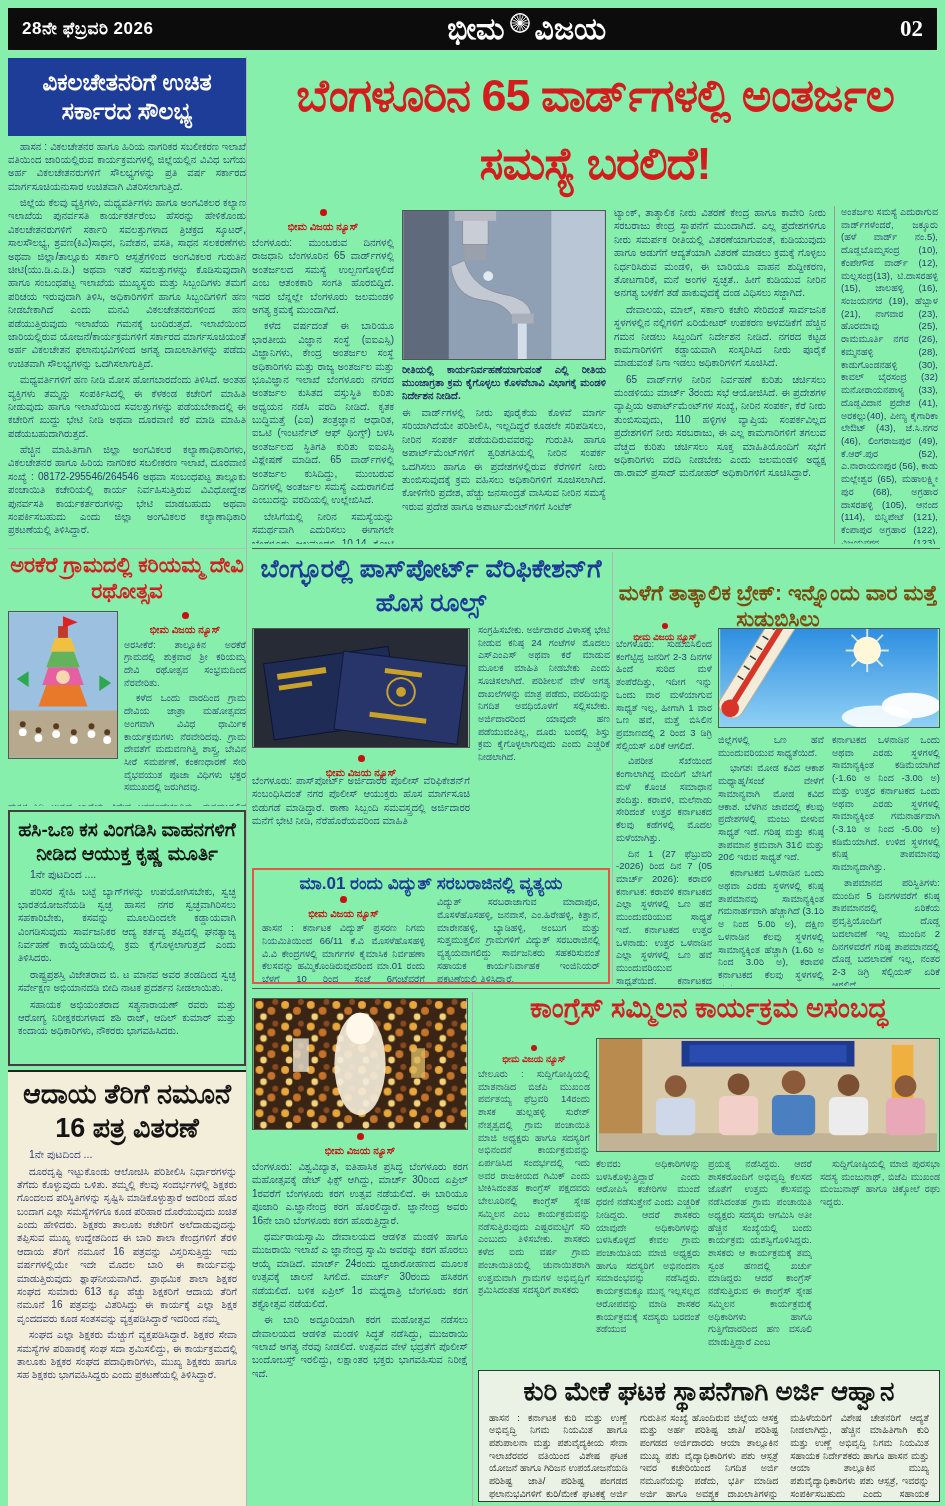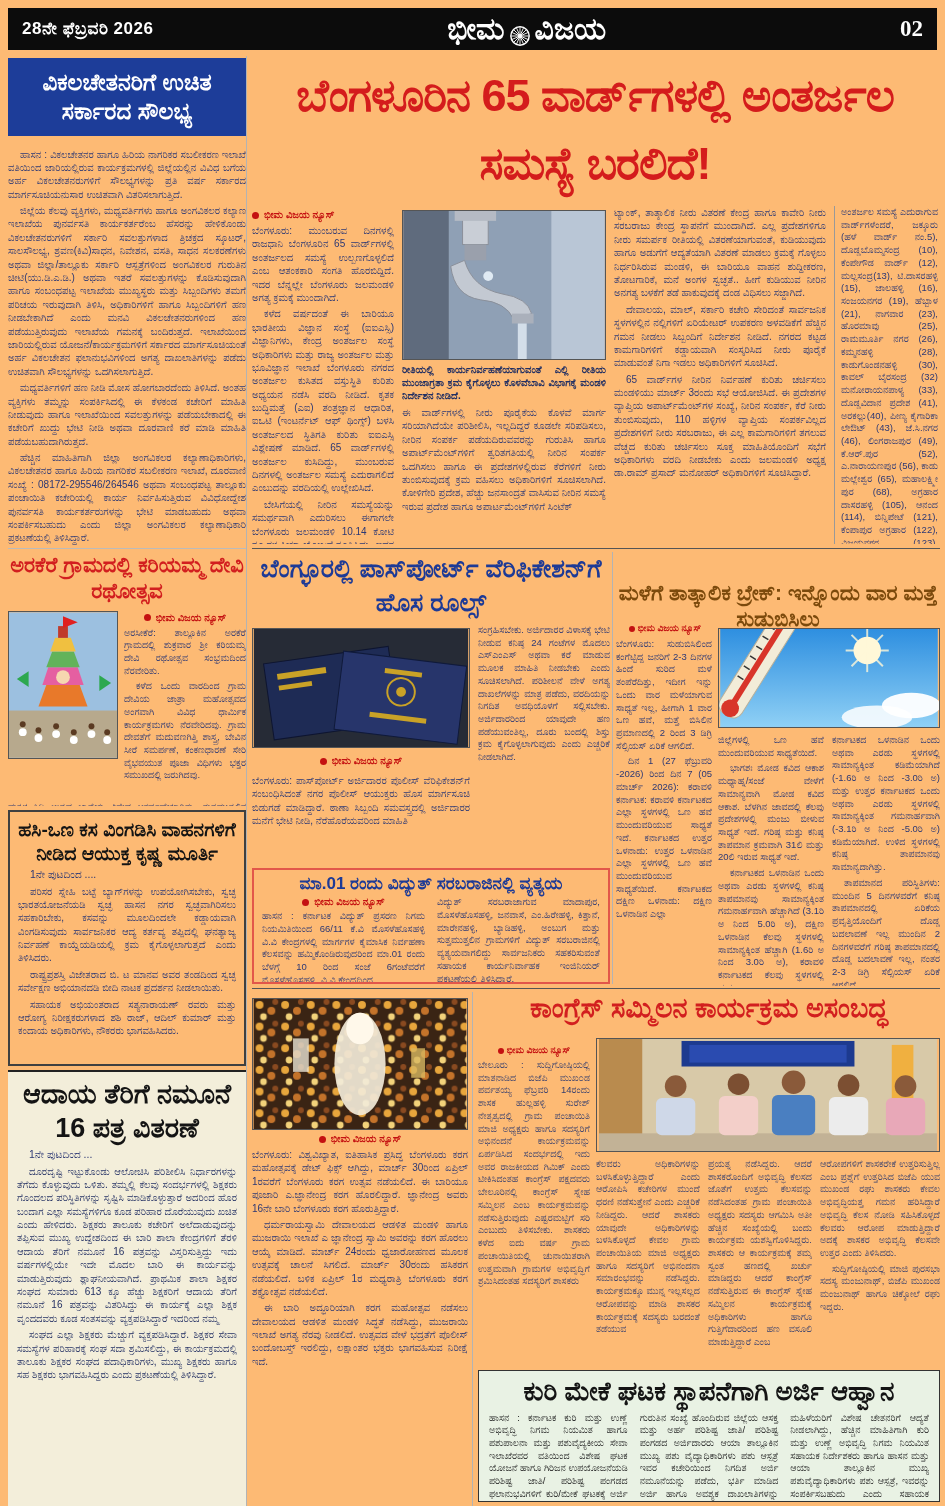--- a/index.html
+++ b/index.html
@@ -1,31 +1,31 @@
 <!DOCTYPE html>
 <html><head>
 <meta charset="utf-8">
 <style>
   html,body{margin:0;padding:0;background:#e8e8e8;}
-  #page{position:relative;width:945px;height:1506px;background:#fdba74;overflow:hidden;
+  #page{position:relative;width:945px;height:1506px;background:#86efac;overflow:hidden;
         font-family:"Liberation Sans","DejaVu Sans",sans-serif;}
   
   #masthead{position:absolute;left:8px;top:8px;width:929px;height:42px;background:#0c0c0c;
             display:flex;align-items:center;justify-content:space-between;padding:0 14px;box-sizing:border-box;color:#fff;}
   #masthead .date{font-size:17px;font-weight:bold;letter-spacing:.5px;}
-  #masthead .title{display:flex;align-items:flex-end;gap:4px;font-size:30px;font-weight:800;}
+  #masthead .title{display:flex;align-items:flex-start;gap:4px;font-size:30px;font-weight:800;}
   #masthead .pageno{font-family:"Liberation Serif","DejaVu Serif",serif;font-size:23px;font-weight:bold;}
   .chakra{width:22px;height:22px;}
   
   .art{position:absolute;box-sizing:border-box;overflow:hidden;}
   .hl{font-weight:800;text-align:center;line-height:1.25;}
   .body{font-size:10px;line-height:1.34;text-align:justify;color:#2c3874;}
   .body p{margin:0 0 3px;text-indent:12px;}
   .body p.noindent{text-indent:0;}
-  .byline{display:flex;align-items:center;justify-content:center;gap:5px;color:#c41111;font-weight:bold;font-size:10px;margin:3px 0;}
+  .byline{display:flex;align-items:center;justify-content:center;gap:5px;color:#c41111;font-weight:bold;font-size:10px;margin:3px 0;flex-direction:column;}
   .byline .dot{width:7px;height:7px;border-radius:50%;background:#c41111;flex:0 0 auto;}
   .abs{position:absolute;box-sizing:border-box;overflow:hidden;}
   .imgbox{display:block;border:1px solid #555;box-sizing:border-box;}
   .vrule{position:absolute;width:1px;background:#b3b3b3;}
   .hrule{position:absolute;height:1px;background:#555;}
   
   .hl-blueband{background:#1d3d99;color:#ffffff;font-size:23px;padding:10px 6px;}
   .hl-main{color:#d41c1c;font-size:45px;line-height:1.5;letter-spacing:-1px;}
   .hl-red{color:#d21f1f;font-size:21px;}
   .hl-black{color:#141414;font-size:19px;}
@@ -71,21 +71,21 @@
 
   <div class="vrule" style="left:246px;top:56px;height:1450px;"></div>
   <div class="vrule" style="left:612px;top:552px;height:432px;"></div>
   <div class="vrule" style="left:472px;top:992px;height:514px;"></div>
   <div class="hrule" style="left:252px;top:548px;width:688px;"></div>
   <div class="hrule" style="left:252px;top:988px;width:688px;"></div>
   <div class="hrule" style="left:8px;top:548px;width:238px;background:#bbb;"></div>
 
   <div class="art" style="left:8px;top:58px;width:238px;height:488px;">
     <div class="hl hl-blueband">ವಿಕಲಚೇತನರಿಗೆ ಉಚಿತ ಸರ್ಕಾರದ ಸೌಲಭ್ಯ</div>
-    <div class="body" style="margin-top:12px;">
+    <div class="body" style="margin-top:4px;">
       <p>ಹಾಸನ : ವಿಕಲಚೇತನರ ಹಾಗೂ ಹಿರಿಯ ನಾಗರಿಕರ ಸಬಲೀಕರಣ ಇಲಾಖೆ ವತಿಯಿಂದ ಜಾರಿಯಲ್ಲಿರುವ ಕಾರ್ಯಕ್ರಮಗಳಲ್ಲಿ ಜಿಲ್ಲೆಯಲ್ಲಿನ ವಿವಿಧ ಬಗೆಯ ಅರ್ಹ ವಿಕಲಚೇತನರುಗಳಿಗೆ ಸೌಲಭ್ಯಗಳನ್ನು ಪ್ರತಿ ವರ್ಷ ಸರ್ಕಾರದ ಮಾರ್ಗಸೂಚಿಯನುಸಾರ ಉಚಿತವಾಗಿ ವಿತರಿಸಲಾಗುತ್ತಿದೆ.</p>
       <p>ಜಿಲ್ಲೆಯ ಕೆಲವು ವ್ಯಕ್ತಿಗಳು, ಮಧ್ಯವರ್ತಿಗಳು ಹಾಗೂ ಅಂಗವಿಕಲರ ಕಲ್ಯಾಣ ಇಲಾಖೆಯ ಪುನರ್ವಸತಿ ಕಾರ್ಯಕರ್ತರೆಂಬ ಹೆಸರನ್ನು ಹೇಳಿಕೊಂಡು ವಿಕಲಚೇತನರುಗಳಿಗೆ ಸರ್ಕಾರಿ ಸವಲತ್ತುಗಳಾದ ತ್ರಿಚಕ್ರದ ಸ್ಕೂಟರ್, ಸಾಲಸೌಲಭ್ಯ, ಶ್ರವಣ(ಕಿವಿ)ಸಾಧನ, ನಿವೇಶನ, ವಸತಿ, ಸಾಧನ ಸಲಕರಣೆಗಳು ಅಥವಾ ಜಿಲ್ಲಾ/ತಾಲ್ಲೂಕು ಸರ್ಕಾರಿ ಆಸ್ಪತ್ರೆಗಳಿಂದ ಅಂಗವಿಕಲರ ಗುರುತಿನ ಚೀಟಿ(ಯು.ಡಿ.ಎ.ಡಿ.) ಅಥವಾ ಇತರೆ ಸವಲತ್ತುಗಳನ್ನು ಕೊಡಿಸುವುದಾಗಿ ಹಾಗೂ ಸಂಬಂಧಪಟ್ಟ ಇಲಾಖೆಯ ಮುಖ್ಯಸ್ಥರು ಮತ್ತು ಸಿಬ್ಬಂದಿಗಳು ತಮಗೆ ಪರಿಚಯ ಇರುವುದಾಗಿ ತಿಳಿಸಿ, ಅಧಿಕಾರಿಗಳಿಗೆ ಹಾಗೂ ಸಿಬ್ಬಂದಿಗಳಿಗೆ ಹಣ ನೀಡಬೇಕಾಗಿದೆ ಎಂದು ಮನವಿ ವಿಕಲಚೇತನರುಗಳಿಂದ ಹಣ ಪಡೆಯುತ್ತಿರುವುದು ಇಲಾಖೆಯ ಗಮನಕ್ಕೆ ಬಂದಿರುತ್ತದೆ. ಇಲಾಖೆಯಿಂದ ಜಾರಿಯಲ್ಲಿರುವ ಯೋಜನೆ/ಕಾರ್ಯಕ್ರಮಗಳಿಗೆ ಸರ್ಕಾರದ ಮಾರ್ಗಸೂಚಿಯಂತೆ ಅರ್ಹ ವಿಕಲಚೇತನ ಫಲಾನುಭವಿಗಳಿಂದ ಅಗತ್ಯ ದಾಖಲಾತಿಗಳನ್ನು ಪಡೆದು ಉಚಿತವಾಗಿ ಸೌಲಭ್ಯಗಳನ್ನು ಒದಗಿಸಲಾಗುತ್ತಿದೆ.</p>
       <p>ಮಧ್ಯವರ್ತಿಗಳಿಗೆ ಹಣ ನೀಡಿ ಮೋಸ ಹೋಗಬಾರದೆಂದು ತಿಳಿಸಿದೆ. ಅಂತಹ ವ್ಯಕ್ತಿಗಳು ತಮ್ಮನ್ನು ಸಂಪರ್ಕಿಸಿದಲ್ಲಿ ಈ ಕೆಳಕಂಡ ಕಚೇರಿಗೆ ಮಾಹಿತಿ ನೀಡುವುದು ಹಾಗೂ ಇಲಾಖೆಯಿಂದ ಸವಲತ್ತುಗಳನ್ನು ಪಡೆಯಬೇಕಾದಲ್ಲಿ ಈ ಕಚೇರಿಗೆ ಖುದ್ದು ಭೇಟಿ ನೀಡಿ ಅಥವಾ ದೂರವಾಣಿ ಕರೆ ಮಾಡಿ ಮಾಹಿತಿ ಪಡೆಯಬಹುದಾಗಿರುತ್ತದೆ.</p>
       <p>ಹೆಚ್ಚಿನ ಮಾಹಿತಿಗಾಗಿ ಜಿಲ್ಲಾ ಅಂಗವಿಕಲರ ಕಲ್ಯಾಣಾಧಿಕಾರಿಗಳು, ವಿಕಲಚೇತನರ ಹಾಗೂ ಹಿರಿಯ ನಾಗರಿಕರ ಸಬಲೀಕರಣ ಇಲಾಖೆ, ದೂರವಾಣಿ ಸಂಖ್ಯೆ : 08172-295546/264546 ಅಥವಾ ಸಂಬಂಧಪಟ್ಟ ತಾಲ್ಲೂಕು ಪಂಚಾಯಿತಿ ಕಚೇರಿಯಲ್ಲಿ ಕಾರ್ಯ ನಿರ್ವಹಿಸುತ್ತಿರುವ ವಿವಿಧೋದ್ದೇಶ ಪುನರ್ವಸತಿ ಕಾರ್ಯಕರ್ತರುಗಳನ್ನು ಭೇಟಿ ಮಾಡಬಹುದು ಅಥವಾ ಸಂಪರ್ಕಿಸಬಹುದು ಎಂದು ಜಿಲ್ಲಾ ಅಂಗವಿಕಲರ ಕಲ್ಯಾಣಾಧಿಕಾರಿ ಪ್ರಕಟಣೆಯಲ್ಲಿ ತಿಳಿಸಿದ್ದಾರೆ.</p>
     </div>
   </div>
 
   <div class="art" style="left:8px;top:552px;width:238px;height:254px;">
     <div class="hl hl-red">ಅರಕೆರೆ ಗ್ರಾಮದಲ್ಲಿ ಕರಿಯಮ್ಮ ದೇವಿ ರಥೋತ್ಸವ</div>
     <div style="position:relative;margin-top:4px;height:192px;">
@@ -274,20 +274,21 @@
             <line x1="20" y1="12" x2="27" y2="12"></line>
             <line x1="20" y1="24" x2="27" y2="24"></line>
           <line x1="20" y1="36" x2="27" y2="36"></line>
             <line x1="20" y1="48" x2="27" y2="48"></line>
             <line x1="20" y1="60" x2="27" y2="60"></line>
         </g>
       </g>
     </svg>
     <div class="abs body" style="left:0;top:86px;width:96px;height:348px;font-size:9.5px;">
       <p class="noindent">ಬೆಂಗಳೂರು: ಸುಡುಬಿಸಿಲಿಂದ ಕಂಗೆಟ್ಟಿದ್ದ ಜನರಿಗೆ 2-3 ದಿನಗಳ ಹಿಂದೆ ಸುರಿದ ಮಳೆ ತಂಪೆರೆದಿತ್ತು, ಇದೀಗ ಇನ್ನು ಒಂದು ವಾರ ಮಳೆಯಾಗುವ ಸಾಧ್ಯತೆ ಇಲ್ಲ, ಹೀಗಾಗಿ 1 ವಾರ ಒಣ ಹವೆ, ಮತ್ತೆ ಬಿಸಿಲಿನ ಪ್ರಮಾಣದಲ್ಲಿ 2 ರಿಂದ 3 ಡಿಗ್ರಿ ಸೆಲ್ಸಿಯಸ್ ಏರಿಕೆ ಆಗಲಿದೆ.</p>
+      <p>ವಿಪರೀತ ಸೆಖೆಯಿಂದ ಕಂಗಾಲಾಗಿದ್ದ ಮಂದಿಗೆ ಬೇಸಿಗೆ ಮಳೆ ಕೊಂಚ ಸಮಾಧಾನ ತಂದಿತ್ತು. ಕರಾವಳಿ, ಮಲೆನಾಡು ಸೇರಿದಂತೆ ಉತ್ತರ ಕರ್ನಾಟಕದ ಕೆಲವು ಕಡೆಗಳಲ್ಲಿ ಮೊದಲ ಮಳೆಯಾಗಿತ್ತು.</p>
       <p>ದಿನ 1 (27 ಫೆಬ್ರುವರಿ -2026) ರಿಂದ ದಿನ 7 (05 ಮಾರ್ಚ್ 2026): ಕರಾವಳಿ ಕರ್ನಾಟಕ: ಕರಾವಳಿ ಕರ್ನಾಟಕದ ಎಲ್ಲಾ ಸ್ಥಳಗಳಲ್ಲಿ ಒಣ ಹವೆ ಮುಂದುವರಿಯುವ ಸಾಧ್ಯತೆ ಇದೆ. ಕರ್ನಾಟಕದ ಉತ್ತರ ಒಳನಾಡು: ಉತ್ತರ ಒಳನಾಡಿನ ಎಲ್ಲಾ ಸ್ಥಳಗಳಲ್ಲಿ ಒಣ ಹವೆ ಮುಂದುವರಿಯುವ ಸಾಧ್ಯತೆಯಿದೆ. ಕರ್ನಾಟಕದ ದಕ್ಷಿಣ ಒಳನಾಡು: ದಕ್ಷಿಣ ಒಳನಾಡಿನ ಎಲ್ಲಾ</p>
     </div>
     <div class="abs body" style="left:102px;top:182px;width:106px;height:252px;font-size:9.5px;">
       <p class="noindent">ಜಿಲ್ಲೆಗಳಲ್ಲಿ ಒಣ ಹವೆ ಮುಂದುವರಿಯುವ ಸಾಧ್ಯತೆಯಿದೆ.</p>
       <p>ಭಾಗಶಃ ಮೋಡ ಕವಿದ ಆಕಾಶ ಮಧ್ಯಾಹ್ನ/ಸಂಜೆ ವೇಳೆಗೆ ಸಾಮಾನ್ಯವಾಗಿ ಮೋಡ ಕವಿದ ಆಕಾಶ. ಬೆಳಗಿನ ಜಾವದಲ್ಲಿ ಕೆಲವು ಪ್ರದೇಶಗಳಲ್ಲಿ ಮಂಜು ಬೀಳುವ ಸಾಧ್ಯತೆ ಇದೆ. ಗರಿಷ್ಠ ಮತ್ತು ಕನಿಷ್ಠ ತಾಪಮಾನ ಕ್ರಮವಾಗಿ 31ಲಿ ಮತ್ತು 20ಲಿ ಇರುವ ಸಾಧ್ಯತೆ ಇದೆ.</p>
       <p>ಕರ್ನಾಟಕದ ಒಳನಾಡಿನ ಒಂದು ಅಥವಾ ಎರಡು ಸ್ಥಳಗಳಲ್ಲಿ ಕನಿಷ್ಠ ತಾಪಮಾನವು ಸಾಮಾನ್ಯಕ್ಕಿಂತ ಗಮನಾರ್ಹವಾಗಿ ಹೆಚ್ಚಾಗಿದೆ (3.1ರಿ ಅ ನಿಂದ 5.0ರಿ ಅ), ದಕ್ಷಿಣ ಒಳನಾಡಿನ ಕೆಲವು ಸ್ಥಳಗಳಲ್ಲಿ ಸಾಮಾನ್ಯಕ್ಕಿಂತ ಹೆಚ್ಚಾಗಿ (1.6ರಿ ಅ ನಿಂದ 3.0ರಿ ಅ), ಕರಾವಳಿ ಕರ್ನಾಟಕದ ಕೆಲವು ಸ್ಥಳಗಳಲ್ಲಿ ಮತ್ತು</p>
     </div>
     <div class="abs body" style="left:216px;top:182px;width:108px;height:252px;font-size:9.5px;">
       <p class="noindent">ಕರ್ನಾಟಕದ ಒಳನಾಡಿನ ಒಂದು ಅಥವಾ ಎರಡು ಸ್ಥಳಗಳಲ್ಲಿ ಸಾಮಾನ್ಯಕ್ಕಿಂತ ಕಡಿಮೆಯಾಗಿದೆ (-1.6ರಿ ಅ ನಿಂದ -3.0ರಿ ಅ) ಮತ್ತು ಉತ್ತರ ಕರ್ನಾಟಕದ ಒಂದು ಅಥವಾ ಎರಡು ಸ್ಥಳಗಳಲ್ಲಿ ಸಾಮಾನ್ಯಕ್ಕಿಂತ ಗಮನಾರ್ಹವಾಗಿ (-3.1ರಿ ಅ ನಿಂದ -5.0ರಿ ಅ) ಕಡಿಮೆಯಾಗಿದೆ. ಉಳಿದ ಸ್ಥಳಗಳಲ್ಲಿ ಕನಿಷ್ಠ ತಾಪಮಾನವು ಸಾಮಾನ್ಯದಾಗಿತ್ತು.</p>
       <p>ತಾಪಮಾನದ ಪರಿಸ್ಥಿತಿಗಳು: ಮುಂದಿನ 5 ದಿನಗಳವರೆಗೆ ಕನಿಷ್ಠ ತಾಪಮಾನದಲ್ಲಿ ಏರಿಕೆಯ ಪ್ರವೃತ್ತಿಯೊಂದಿಗೆ ದೊಡ್ಡ ಬದಲಾವಣೆ ಇಲ್ಲ ಮುಂದಿನ 2 ದಿನಗಳವರೆಗೆ ಗರಿಷ್ಠ ತಾಪಮಾನದಲ್ಲಿ ದೊಡ್ಡ ಬದಲಾವಣೆ ಇಲ್ಲ, ನಂತರ 2-3 ಡಿಗ್ರಿ ಸೆಲ್ಸಿಯಸ್ ಏರಿಕೆ ಆಗಲಿದೆ.</p>
@@ -353,21 +354,20 @@
           <rect x="292" y="60" width="40" height="38" rx="6" fill="#e8a8b8"></rect>
       </g>
     </svg>
     <div class="abs body" style="left:118px;top:166px;width:104px;height:206px;font-size:9.5px;color:#38406e;">
       <p class="noindent">ಕೆಲವರು ಅಧಿಕಾರಿಗಳನ್ನು ಬಳಸಿಕೊಳ್ಳುತ್ತಿದ್ದಾರೆ ಎಂದು ಆರೋಪಿಸಿ ಕಚೇರಿಗಳ ಮುಂದೆ ಧರಣಿ ನಡೆಸುತ್ತೇನೆ ಎಂದು ಎಚ್ಚರಿಕೆ ನೀಡಿದ್ದರು. ಆದರೆ ಶಾಸಕರು ಯಾವುದೇ ಅಧಿಕಾರಿಗಳನ್ನು ಬಳಸಿಕೊಳ್ಳದೆ ಕೇವಲ ಗ್ರಾಮ ಪಂಚಾಯಿತಿಯ ಮಾಜಿ ಅಧ್ಯಕ್ಷರು ಹಾಗೂ ಸದಸ್ಯರಿಗೆ ಅಭಿನಂದನಾ ಸಮಾರಂಭವನ್ನು ನಡೆಸಿದ್ದರು. ಕಾರ್ಯಕ್ರಮಕ್ಕೂ ಮುನ್ನ ಇಲ್ಲಸಲ್ಲದ ಆರೋಪವನ್ನು ಮಾಡಿ ಶಾಸಕರ ಕಾರ್ಯಕ್ರಮಕ್ಕೆ ಸದಸ್ಯರು ಬರದಂತೆ ತಡೆಯುವ</p>
     </div>
     <div class="abs body" style="left:230px;top:166px;width:104px;height:206px;font-size:9.5px;color:#38406e;">
       <p class="noindent">ಪ್ರಯತ್ನ ನಡೆಸಿದ್ದರು. ಆದರೆ ಶಾಸಕರೊಂದಿಗೆ ಅಭಿವೃದ್ಧಿ ಕೆಲಸದ ಜೊತೆಗೆ ಉತ್ತಮ ಕೆಲಸವನ್ನು ನಡೆಸಿದಂತಹ ಗ್ರಾಮ ಪಂಚಾಯಿತಿ ಅಧ್ಯಕ್ಷರು ಸದಸ್ಯರು ಆಗಮಿಸಿ ಅತೀ ಹೆಚ್ಚಿನ ಸಂಖ್ಯೆಯಲ್ಲಿ ಬಂದು ಕಾರ್ಯಕ್ರಮ ಯಶಸ್ವಿಗೊಳಿಸಿದ್ದರು. ಶಾಸಕರು ಆ ಕಾರ್ಯಕ್ರಮಕ್ಕೆ ತಮ್ಮ ಸ್ವಂತ ಹಣದಲ್ಲಿ ಖರ್ಚು ಮಾಡಿದ್ದರು ಆದರೆ ಕಾಂಗ್ರೆಸ್ ನಡೆಸುತ್ತಿರುವ ಈ ಕಾಂಗ್ರೆಸ್ ಸ್ನೇಹ ಸಮ್ಮಿಲನ ಕಾರ್ಯಕ್ರಮಕ್ಕೆ ಅಧಿಕಾರಿಗಳು ಹಾಗೂ ಗುತ್ತಿಗೆದಾರರಿಂದ ಹಣ ವಸೂಲಿ ಮಾಡುತ್ತಿದ್ದಾರೆ ಎಂಬ</p>
     </div>
     <div class="abs body" style="left:342px;top:166px;width:120px;height:206px;font-size:9.5px;color:#38406e;">
-      <p class="noindent">ಆರೋಪಗಳಿಗೆ ಶಾಸಕರೇಕೆ ಉತ್ತರಿಸುತ್ತಿಲ್ಲ ಎಂಬ ಪ್ರಶ್ನೆಗೆ ಉತ್ತರಿಸಿದ ಬಿಜೆಪಿ ಯುವ ಮುಖಂಡ ರಘು ಶಾಸಕರು ಕೇವಲ ಅಭಿವೃದ್ಧಿಯತ್ತ ಗಮನ ಹರಿಸಿದ್ದಾರೆ ಅಭಿವೃದ್ಧಿ ಕೆಲಸ ನೋಡಿ ಸಹಿಸಿಕೊಳ್ಳದೆ ಕೆಲವರು ಆರೋಪ ಮಾಡುತ್ತಿದ್ದಾರೆ ಅದಕ್ಕೆ ಶಾಸಕರ ಅಭಿವೃದ್ಧಿ ಕೆಲಸವೇ ಉತ್ತರ ಎಂದು ತಿಳಿಸಿದರು.</p>
       <p>ಸುದ್ದಿಗೋಷ್ಠಿಯಲ್ಲಿ ಮಾಜಿ ಪುರಸಭಾ ಸದಸ್ಯ ಮಂಜುನಾಥ್, ಬಿಜೆಪಿ ಮುಖಂಡ ಮಂಜುನಾಥ್ ಹಾಗೂ ಚಿಕ್ಕೋಲೆ ರಘು ಇದ್ದರು.</p>
     </div>
   </div>
 
   <div class="art" style="left:478px;top:1370px;width:462px;height:132px;background:#e9f2e4;border:1px solid #333;padding:4px 10px;">
     <div class="hl hl-black-lg">ಕುರಿ ಮೇಕೆ ಘಟಕ ಸ್ಥಾಪನೆಗಾಗಿ ಅರ್ಜಿ ಆಹ್ವಾನ</div>
     <div class="cols3 body" style="margin-top:4px;font-size:9.5px;color:#222;">
       <p class="noindent">ಹಾಸನ : ಕರ್ನಾಟಕ ಕುರಿ ಮತ್ತು ಉಣ್ಣೆ ಅಭಿವೃದ್ಧಿ ನಿಗಮ ನಿಯಮಿತ ಹಾಗೂ ಪಶುಪಾಲನಾ ಮತ್ತು ಪಶುವೈದ್ಯಕೀಯ ಸೇವಾ ಇಲಾಖೆರವರ ವತಿಯಿಂದ ವಿಶೇಷ ಘಟಕ ಯೋಜನೆ ಹಾಗೂ ಗಿರಿಜನ ಉಪಯೋಜನೆಯಡಿ ಪರಿಶಿಷ್ಟ ಜಾತಿ/ ಪರಿಶಿಷ್ಟ ಪಂಗಡದ ಫಲಾನುಭವಿಗಳಿಗೆ ಕುರಿ/ಮೇಕೆ ಘಟಕಕ್ಕೆ ಅರ್ಜಿ ಆಹ್ವಾನಿಸಲಾಗಿದೆ.</p>
       <p class="noindent">ಗುರುತಿನ ಸಂಖ್ಯೆ ಹೊಂದಿರುವ ಜಿಲ್ಲೆಯ ಆಸಕ್ತ ಮತ್ತು ಅರ್ಹ ಪರಿಶಿಷ್ಟ ಜಾತಿ/ ಪರಿಶಿಷ್ಟ ಪಂಗಡದ ಅರ್ಜಿದಾರರು ಆಯಾ ತಾಲ್ಲೂಕಿನ ಮುಖ್ಯ ಪಶು ವೈದ್ಯಾಧಿಕಾರಿಗಳು ಪಶು ಆಸ್ಪತ್ರೆ ಇವರ ಕಚೇರಿಯಿಂದ ನಿಗದಿತ ಅರ್ಜಿ ನಮೂನೆಯನ್ನು ಪಡೆದು, ಭರ್ತಿ ಮಾಡಿದ ಅರ್ಜಿ ಹಾಗೂ ಅವಶ್ಯಕ ದಾಖಲಾತಿಗಳನ್ನು ಮಾ.12ರೊಳಗೆ ಕಚೇರಿಗೆ ಸಲ್ಲಿಸಬಹುದು.</p>
       <p class="noindent">ಮಹಿಳೆಯರಿಗೆ ವಿಶೇಷ ಚೇತನರಿಗೆ ಆದ್ಯತೆ ನೀಡಲಾಗಿದ್ದು, ಹೆಚ್ಚಿನ ಮಾಹಿತಿಗಾಗಿ ಕುರಿ ಮತ್ತು ಉಣ್ಣೆ ಅಭಿವೃದ್ಧಿ ನಿಗಮ ನಿಯಮಿತ ಸಹಾಯಕ ನಿರ್ದೇಶಕರು ಹಾಗೂ ಹಾಸನ ಮತ್ತು ಆಯಾ ತಾಲ್ಲೂಕಿನ ಮುಖ್ಯ ಪಶುವೈದ್ಯಾಧಿಕಾರಿಗಳು ಪಶು ಆಸ್ಪತ್ರೆ, ಇವರನ್ನು ಸಂಪರ್ಕಿಸಬಹುದು ಎಂದು ಸಹಾಯಕ ನಿರ್ದೇಶಕರು ತಿಳಿಸಿದ್ದಾರೆ.</p>

